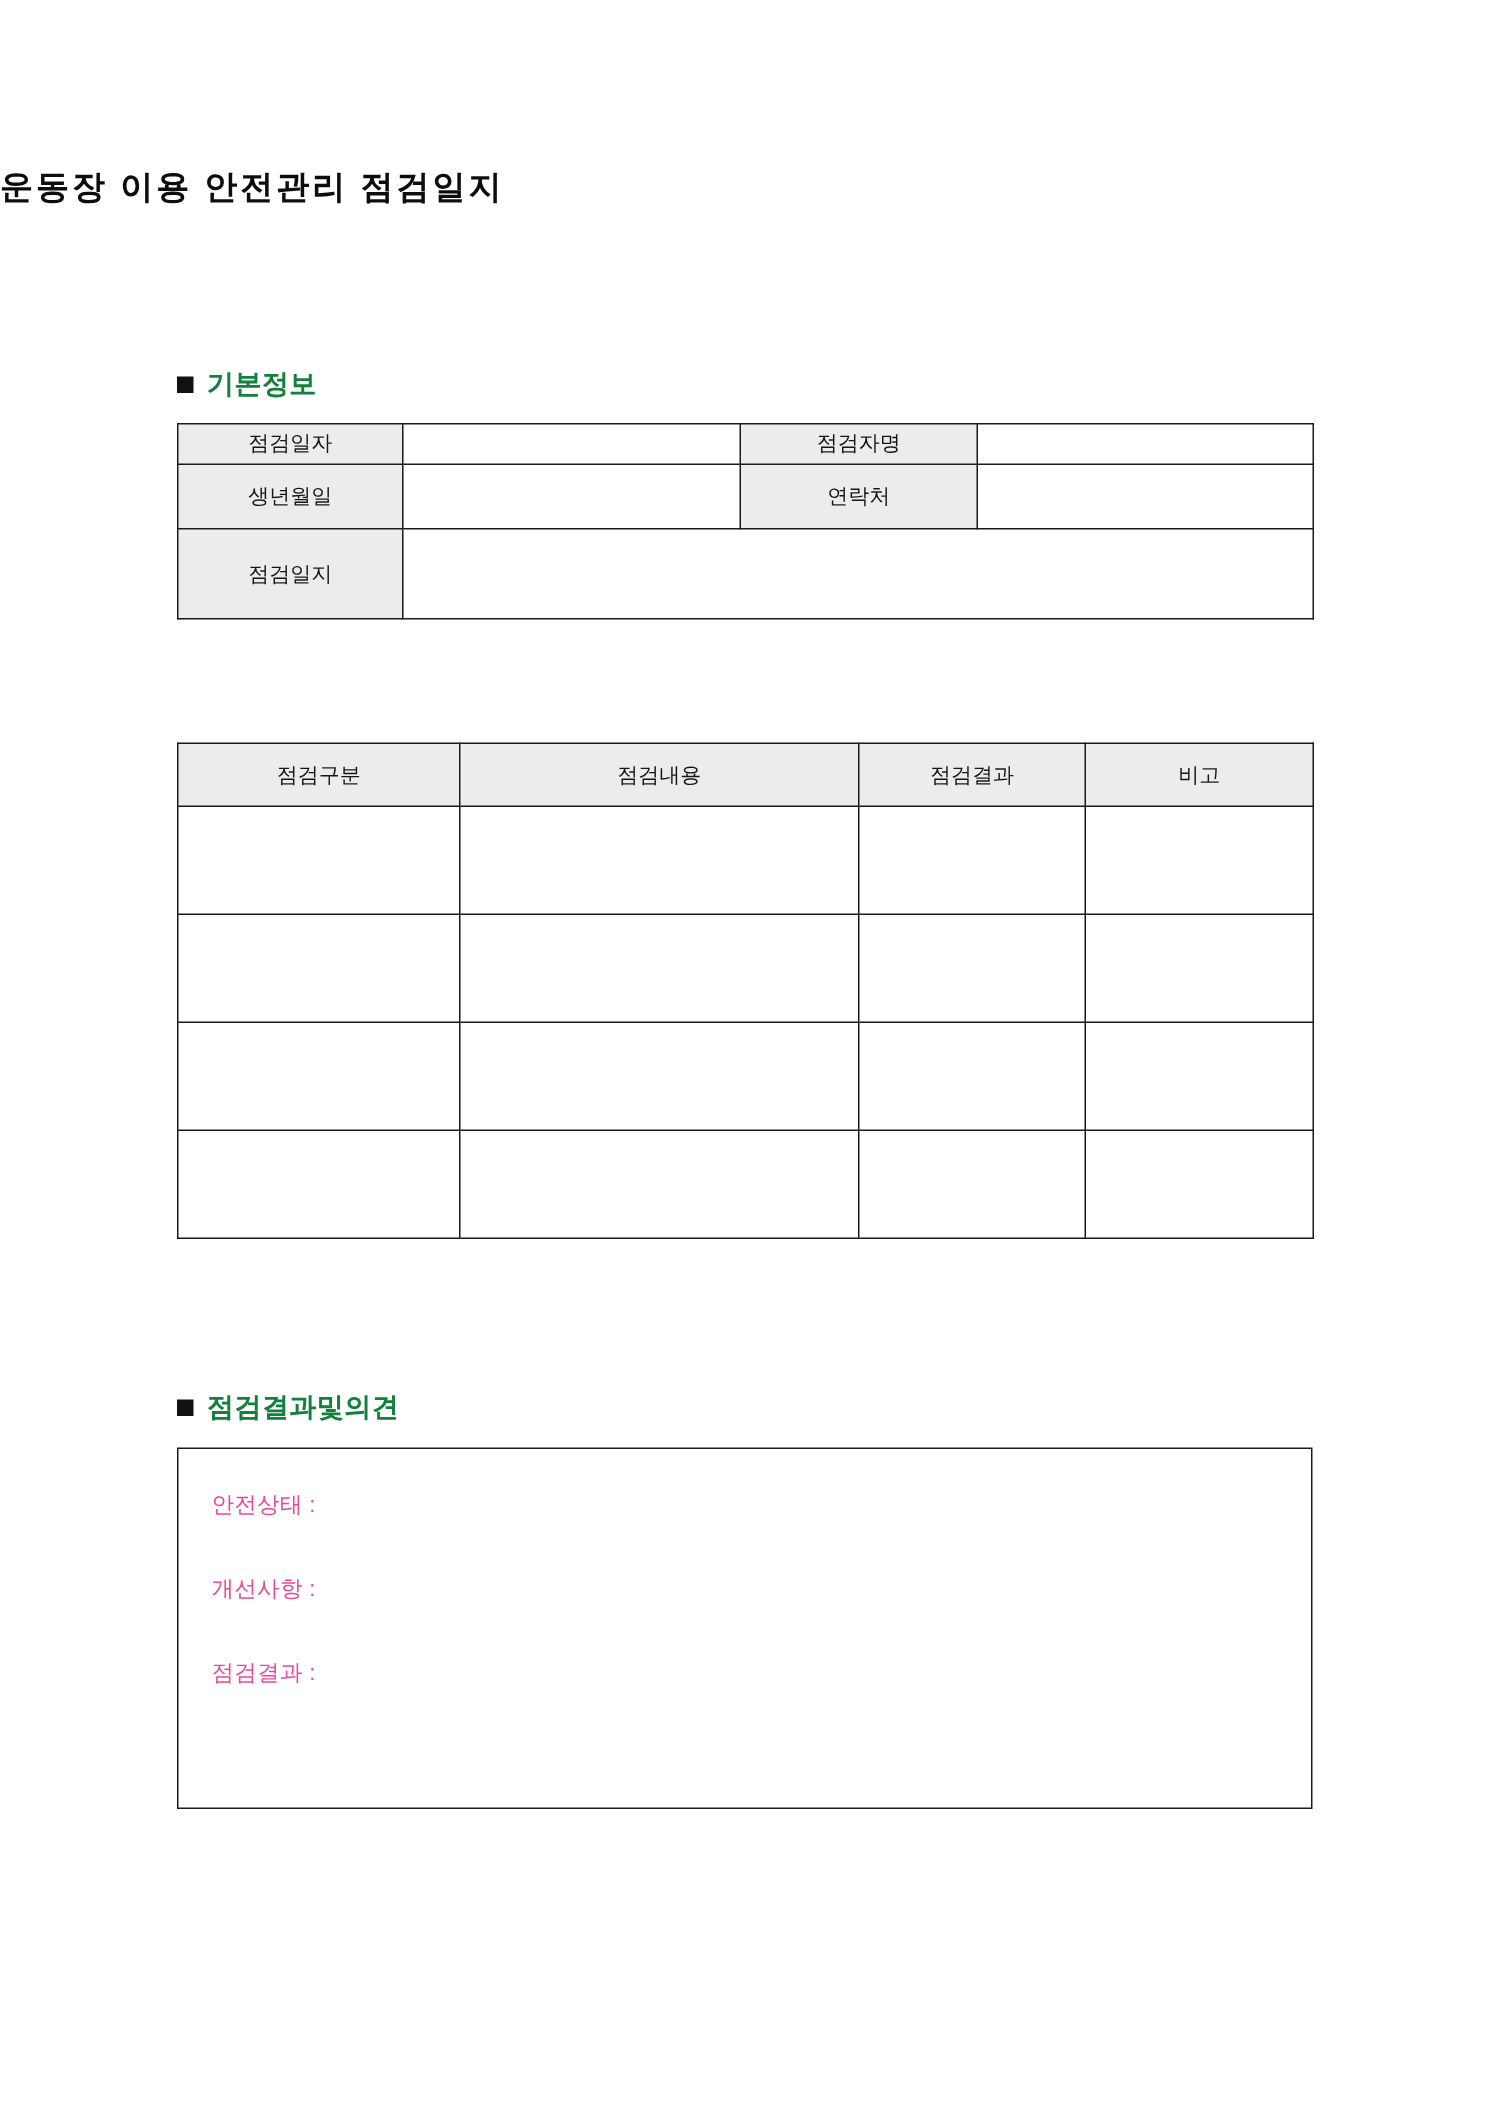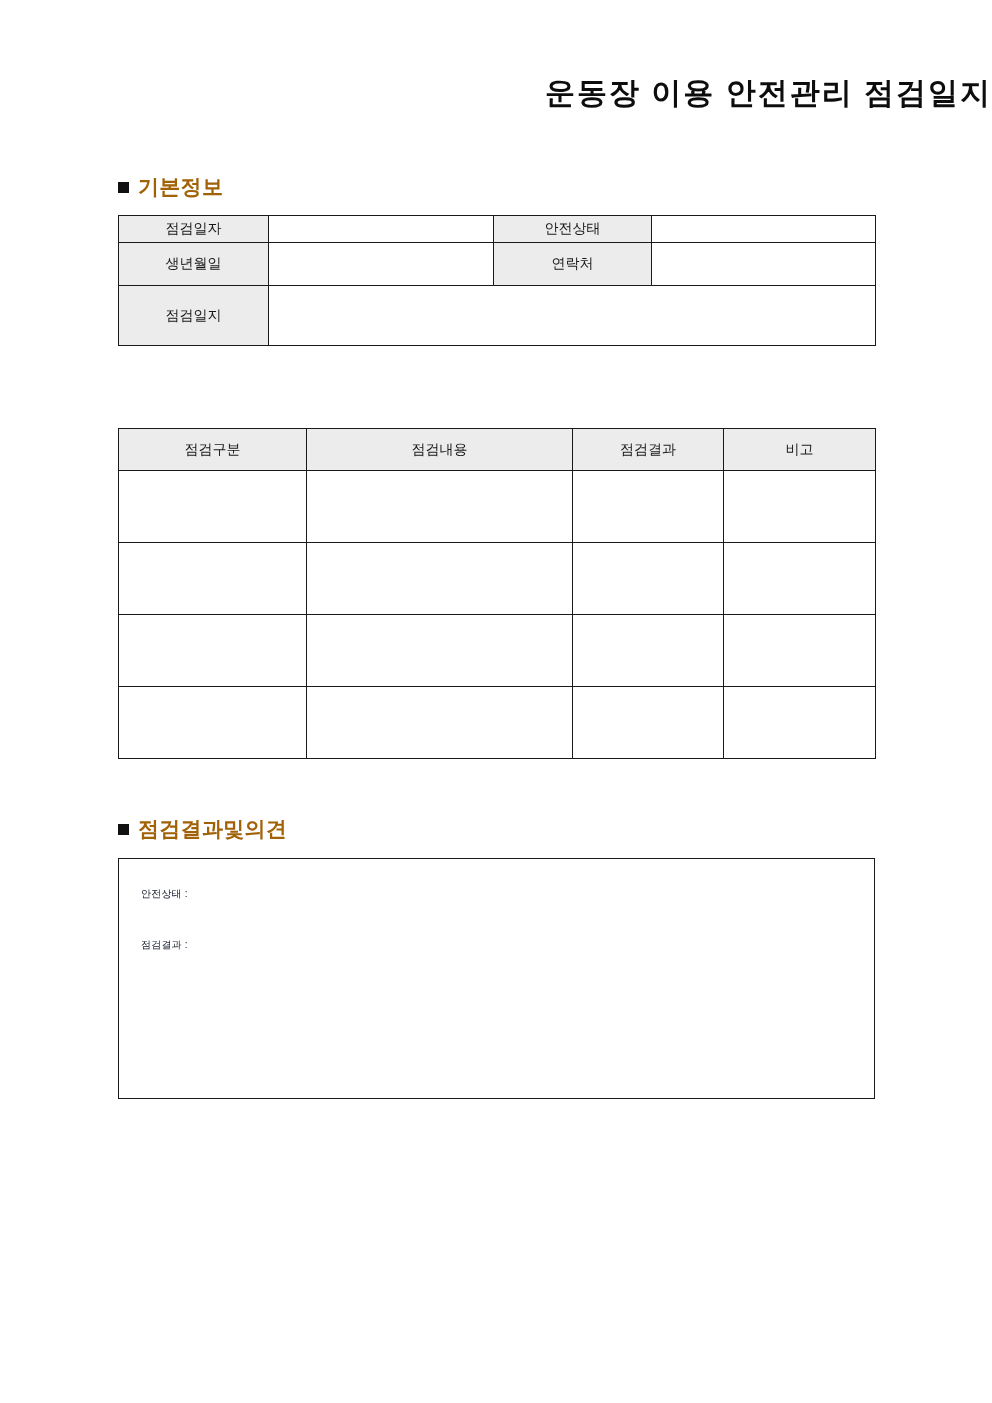--- a/index.html
+++ b/index.html
@@ -20,40 +20,41 @@
 
   .page {
     width: 992px;
     height: 1403px;
     padding: 0;
     position: relative;
   }
 
   
   .doc-title {
-    text-align: right;
-    font-size: 30px;
+    text-align: left;
+    font-size: 22px;
     font-weight: bold;
     letter-spacing: 2px;
     color: #0d0d0d;
     margin: 0;
-    padding-top: 75px;
+    padding-top: 112px;
     line-height: 1.2;
   }
 
   
   .section-heading {
     display: flex;
     align-items: center;
     gap: 9px;
-    font-size: 21px;
+    font-size: 18px;
     font-weight: bold;
-    color: #a16207;
+    color: #15803d;
     padding-left: 118px;
     letter-spacing: 0.3px;
+    margin-top: 44px;
   }
   .bullet-square {
     display: inline-block;
     width: 11px;
     height: 11px;
     background: #111111;
     flex: 0 0 auto;
     position: relative;
     top: 0px;
   }
@@ -108,22 +109,22 @@
     margin-top: 15px;
   }
   .opinion-box {
     width: 757px;
     height: 241px;
     border: 1px solid #1a1a1a;
     background: #ffffff;
     padding: 28px 0 0 22px;
   }
   .opinion-line {
-    font-size: 10px;
-    color: #0f172a;
+    font-size: 15px;
+    color: #ec4899;
     margin: 0 0 37px 0;
     letter-spacing: 0.2px;
     white-space: pre;
   }
   .opinion-line:last-child { margin-bottom: 0; }
 </style>
 </head>
 <body>
 
 <div class="page">
@@ -142,21 +143,21 @@
       <colgroup>
         <col style="width:150px">
         <col style="width:225px">
         <col style="width:158px">
         <col style="width:224px">
       </colgroup>
       <tbody>
         <tr class="r1">
           <td class="label-cell">점검일자</td>
           <td class="value-cell"></td>
-          <td class="label-cell">안전상태</td>
+          <td class="label-cell">점검자명</td>
           <td class="value-cell"></td>
         </tr>
         <tr class="r2">
           <td class="label-cell">생년월일</td>
           <td class="value-cell"></td>
           <td class="label-cell">연락처</td>
           <td class="value-cell"></td>
         </tr>
         <tr class="r3">
           <td class="label-cell">점검일지</td>
@@ -217,17 +218,18 @@
   <div class="gap-after-items"></div>
 
   <div class="section-heading">
     <span class="bullet-square"></span>
     <span>점검결과및의견</span>
   </div>
 
   <div class="opinion-wrap">
     <div class="opinion-box">
       <p class="opinion-line">안전상태 :</p>
+      <p class="opinion-line">개선사항 :</p>
       <p class="opinion-line">점검결과 :</p>
     </div>
   </div>
 
 </div>
 
 </body></html>

